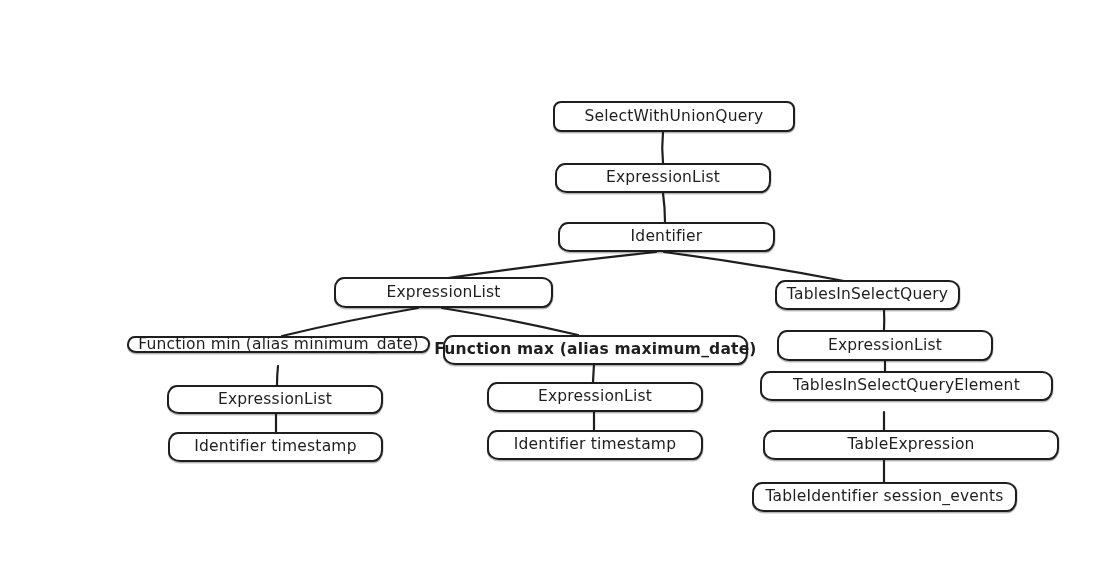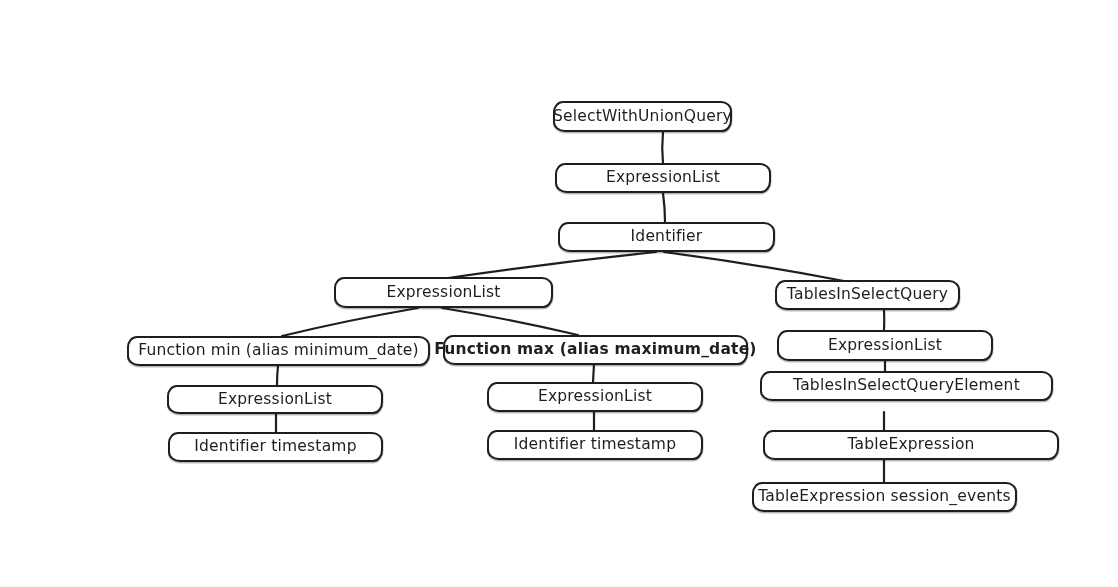--- a/index.html
+++ b/index.html
@@ -54,43 +54,43 @@
     <path d="M278 366 Q277 375 277 385"></path>
     <path d="M276 414 Q276 423 276 432"></path>
     <path d="M594 364 Q593.5 373 593 382"></path>
     <path d="M594 412 Q594 421 594 430"></path>
     <path d="M884 310 Q884.5 320 884 330"></path>
     <path d="M885 361 Q885 371 885 382"></path>
     <path d="M884 412 Q884 421 884 430"></path>
     <path d="M884 460 Q884 471 884 482"></path>
   </svg>
 
-  <div class="node" style="left:553px; top:101px; width:179px; height:31px;">SelectWithUnionQuery</div>
+  <div class="node" style="left:553px; top:101px; width:242px; height:31px;border-radius:8px;">SelectWithUnionQuery</div>
 
   <div class="node" style="left:555px; top:163px; width:216px; height:30px;">ExpressionList</div>
 
   <div class="node" style="left:558px; top:222px; width:217px; height:30px;">Identifier</div>
 
   <div class="node" style="left:334px; top:277px; width:219px; height:31px;">ExpressionList</div>
 
   <div class="node" style="left:775px; top:280px; width:185px; height:30px;">TablesInSelectQuery</div>
 
-  <div class="node" style="left:127px; top:336px; width:303px; height:30px;">Function min (alias minimum_date)</div>
+  <div class="node" style="left:127px; top:336px; width:303px; height:17px;">Function min (alias minimum_date)</div>
 
   <div class="node" style="left:443px; top:335px; width:305px; height:30px;font-weight:bold;">Function max (alias maximum_date)</div>
 
   <div class="node" style="left:167px; top:385px; width:216px; height:29px;">ExpressionList</div>
 
   <div class="node" style="left:168px; top:432px; width:215px; height:30px;">Identifier timestamp</div>
 
   <div class="node" style="left:487px; top:382px; width:216px; height:30px;">ExpressionList</div>
 
   <div class="node" style="left:487px; top:430px; width:216px; height:30px;">Identifier timestamp</div>
 
   <div class="node" style="left:777px; top:330px; width:216px; height:31px;">ExpressionList</div>
 
   <div class="node" style="left:760px; top:371px; width:293px; height:30px;">TablesInSelectQueryElement</div>
 
   <div class="node" style="left:763px; top:430px; width:296px; height:30px;">TableExpression</div>
 
-  <div class="node" style="left:752px; top:482px; width:265px; height:30px;">TableExpression session_events</div>
+  <div class="node" style="left:752px; top:482px; width:265px; height:30px;">TableIdentifier session_events</div>
 
 </div>
 
 </body></html>

